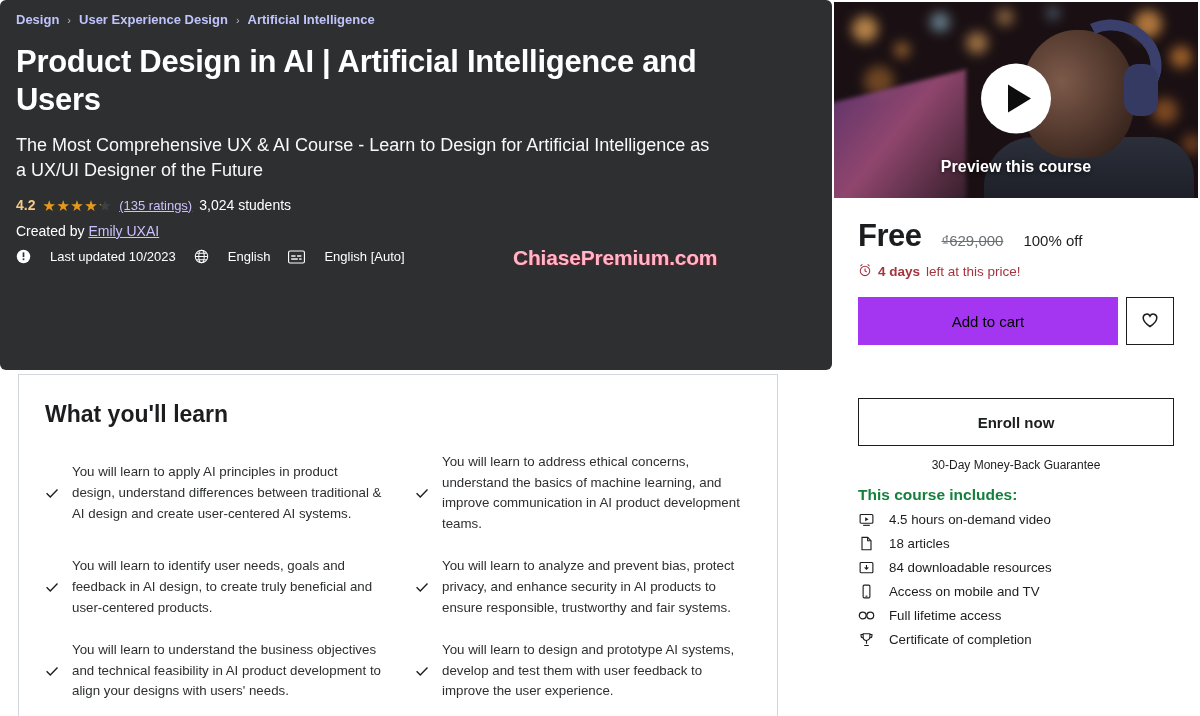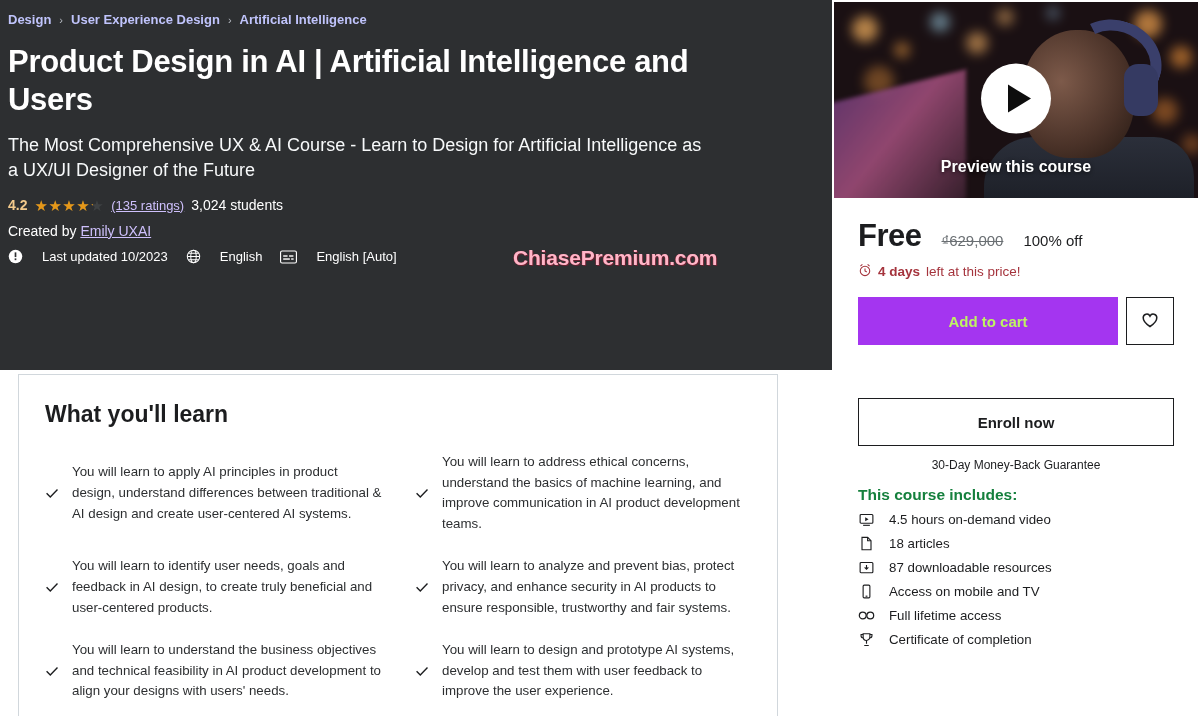--- a/index.html
+++ b/index.html
@@ -11,21 +11,22 @@
     -webkit-font-smoothing: antialiased;
   }
   #page { position: relative; width: 1200px; height: 716px; background: #fff; }
 
   
   #hero {
     position: absolute; left: 0; top: 0;
     width: 832px; height: 370px;
     background: #2d2f31;
     color: #fff;
-    padding: 12px 24px 0 8px;
+    padding: 12px 24px 0 16px;
+    border-radius: 6px;
   }
   #breadcrumb { display: flex; align-items: center; gap: 8px; font-size: 13px; font-weight: 700; margin-bottom: 16px; }
   #breadcrumb a { color: #c0c4fc; text-decoration: none; }
   #breadcrumb .crumb-sep { color: #b8bcc4; font-size: 11px; font-weight: 400; }
   #course-title {
     font-size: 31px; line-height: 1.22; font-weight: 700;
     letter-spacing: -0.3px; max-width: 760px; margin-bottom: 14px;
   }
   #course-subtitle {
     font-size: 18px; line-height: 1.4; font-weight: 400;
@@ -115,22 +116,22 @@
   }
   #sidebar-body { padding: 22px 26px 0 26px; }
   #price-row { display: flex; align-items: baseline; gap: 20px; margin-bottom: 9px; }
   #price-current { font-size: 31px; font-weight: 700; color: #1c1d1f; letter-spacing: -0.5px; }
   #price-original { font-size: 15px; color: #6a6f73; text-decoration: line-through; }
   #price-discount { font-size: 15px; color: #1c1d1f; }
   #deadline-row { display: flex; align-items: center; gap: 6px; font-size: 13.5px; color: #a5343d; margin-bottom: 17px; }
   #deadline-row b { font-weight: 700; }
   #cta-row { display: flex; gap: 8px; margin-bottom: 8px; }
   #add-to-cart {
-    flex: 1; height: 48px; background: #a435f0; border: none; color: #bef264;
-    font-size: 15px; font-weight: 700; cursor: pointer;
+    flex: 1; height: 48px; background: #a435f0; border: none; color: #000000;
+    font-size: 15px; font-weight: 400; cursor: pointer;
     font-family: "Liberation Sans", sans-serif;
   }
   #wishlist-button {
     width: 48px; height: 48px; background: #fff; border: 1px solid #1c1d1f;
     display: flex; align-items: center; justify-content: center; cursor: pointer;
   }
   #enroll-now {
     width: 100%; height: 48px; background: #fff; border: 1px solid #1c1d1f;
     color: #1c1d1f; font-size: 15px; font-weight: 700; cursor: pointer;
     font-family: "Liberation Sans", sans-serif; margin-bottom: 12px; margin-top: 45px;
@@ -336,21 +337,21 @@
           </span>
           <span>18 articles</span>
         </li>
         <li>
           <span class="inc-ico">
             <svg width="15" height="15" viewBox="0 0 16 16" fill="none" stroke="#1c1d1f" stroke-width="1.2">
                 <rect x="1.2" y="2.6" width="13.6" height="11" rx="1"></rect>
                 <path d="M8 5.4v4.2M6 7.8l2 2 2-2"></path>
               </svg>
           </span>
-          <span>87 downloadable resources</span>
+          <span>84 downloadable resources</span>
         </li>
         <li>
           <span class="inc-ico">
             <svg width="15" height="15" viewBox="0 0 16 16" fill="none" stroke="#1c1d1f" stroke-width="1.2">
                 <rect x="4.4" y="1.2" width="7.2" height="13.6" rx="1.2"></rect>
                 <path d="M7 13h2"></path>
               </svg>
           </span>
           <span>Access on mobile and TV</span>
         </li>

